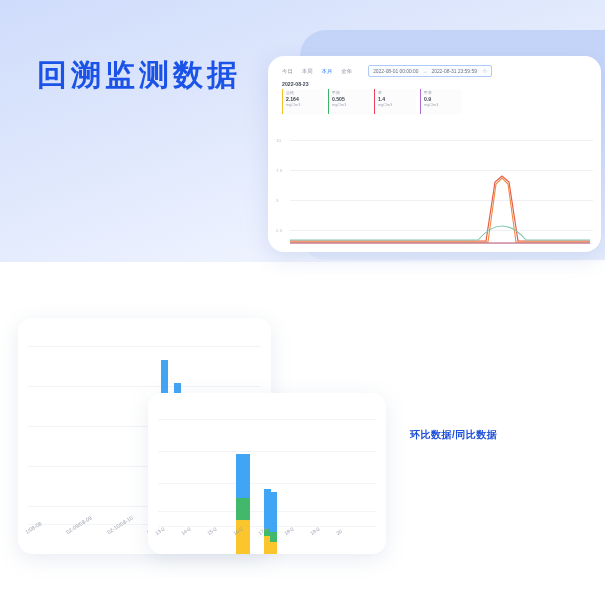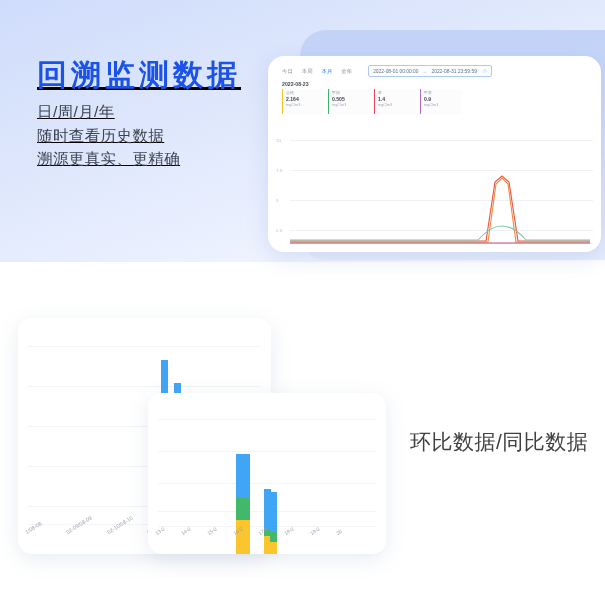--- a/index.html
+++ b/index.html
@@ -16,21 +16,21 @@
   .bg-top-right{
     position:absolute;left:300px;top:30px;width:320px;height:230px;
     background:linear-gradient(180deg,#c2d3f8 0%,#d4e0fb 55%,#e6edfd 100%);
     border-radius:26px 0 0 26px;filter:blur(0.4px);
   }
   .bg-bottom{
     position:absolute;left:0;top:262px;width:605px;height:343px;background:#ffffff;
   }
 
   
-  .hero{position:absolute;left:37px;top:58px;text-decoration:underline;}
+  .hero{position:absolute;left:37px;top:58px;}
   .hero-title{
     font-size:30px;font-weight:bold;color:#1b53e8;letter-spacing:4px;
     line-height:1.1;white-space:nowrap;
   }
   .hero-lines{margin-top:9px;}
   .hero-line{
     font-size:15.5px;color:#3c4250;line-height:1.52;white-space:nowrap;letter-spacing:0.4px;
   }
 
   
@@ -92,40 +92,35 @@
   .seg.green{background:#42b96a;}
   .seg.yellow{background:#fbc52d;}
   .xlab{
     position:absolute;font-size:5.4px;color:#9aa1ad;white-space:nowrap;
     transform:rotate(-32deg);transform-origin:left top;
   }
   .xlab.sm{font-size:5px;}
 
   
   .cap{position:absolute;left:410px;top:428px;}
-  .cap-sub{font-size:21px;color:#404040;letter-spacing:.5px;white-space:nowrap;font-weight:normal;}
+  .cap-sub{font-size:10px;color:#1d4ed8;letter-spacing:.5px;white-space:nowrap;font-weight:bold;}
   .cap-main{
     font-size:24px;font-weight:bold;color:#1b53e8;letter-spacing:1.5px;
     white-space:nowrap;margin-top:6px;
   }
 </style>
 </head>
 <body>
 
 <div class="bg-top"></div>
 <div class="bg-top-right"></div>
 <div class="bg-bottom"></div>
 
 <div class="hero">
   <div class="hero-title">回溯监测数据</div>
-  <div class="hero-lines">
-    <div class="hero-line">日/周/月/年</div>
-    <div class="hero-line">随时查看历史数据</div>
-    <div class="hero-line">溯源更真实、更精确</div>
-  </div>
 </div>
 
 <div class="dash">
   <div class="dash-inner">
 
     <div class="tabs">
       <span class="tab">今日</span>
       <span class="tab">本周</span>
       <span class="tab active">本月</span>
       <span class="tab">全年</span>

